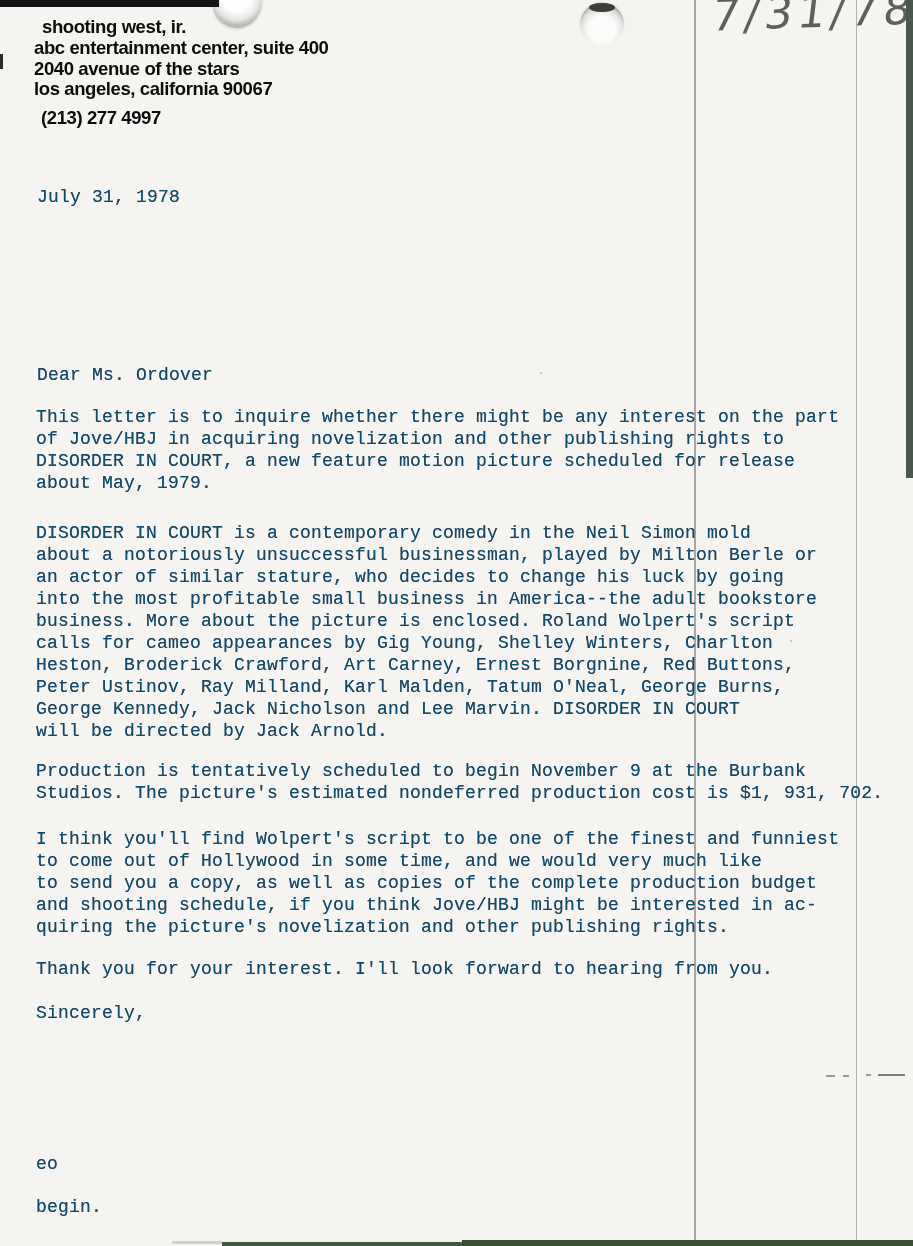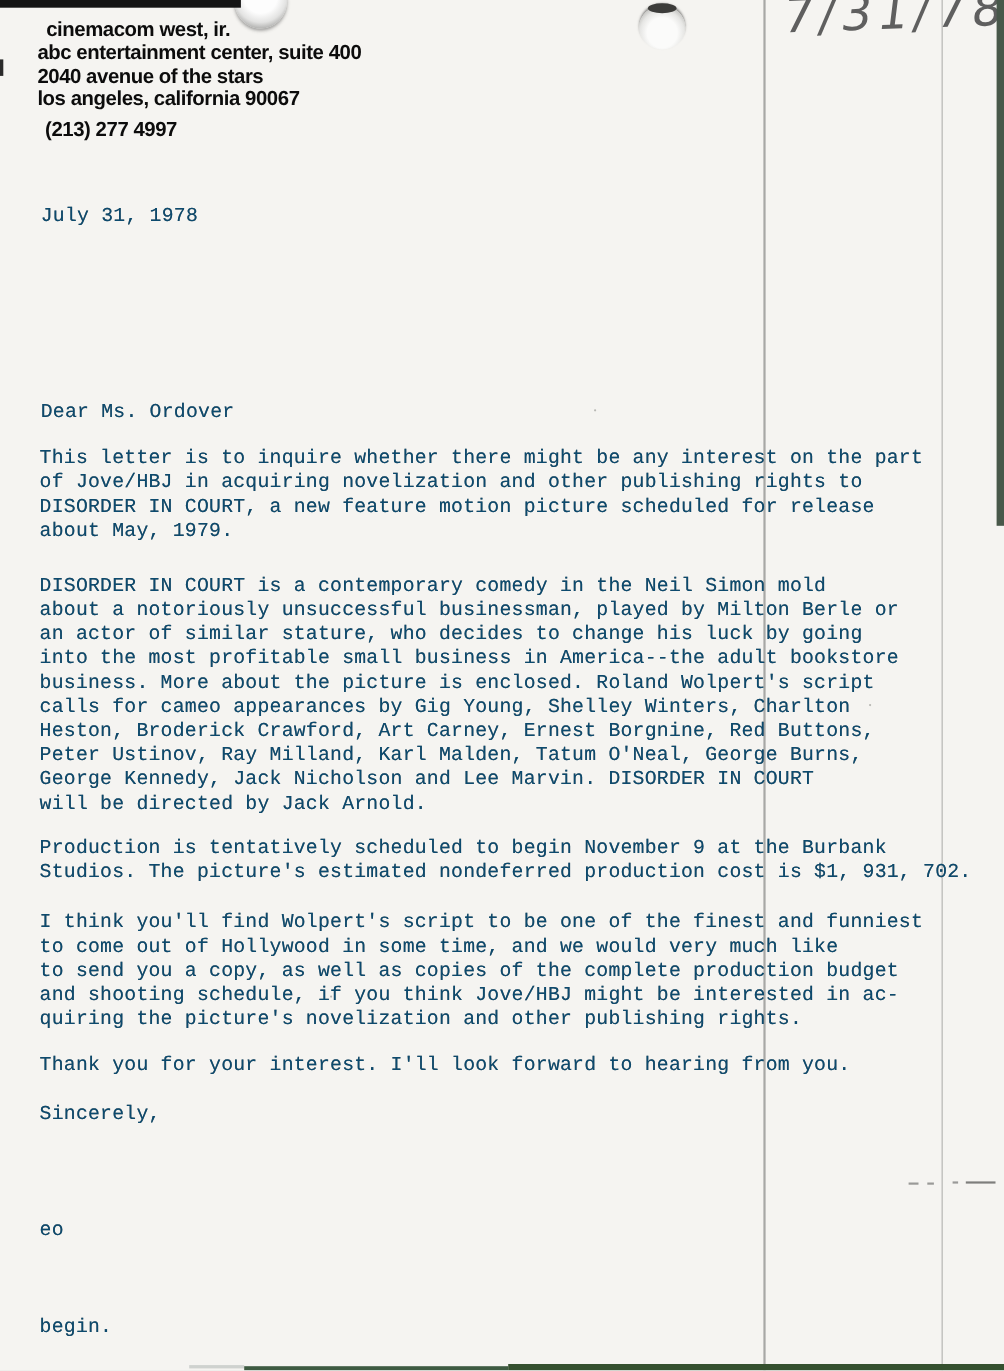--- a/index.html
+++ b/index.html
@@ -89,21 +89,21 @@
   <div class="pencil-dash" style="left:826px;top:1075px;width:9px"></div>
   <div class="pencil-dash" style="left:843px;top:1075px;width:6px"></div>
   <div class="pencil-dash" style="left:866px;top:1074px;width:5px"></div>
   <div class="pencil-dash" style="left:878px;top:1074px;width:27px;background:#7e7e7c"></div>
   <div class="speck" style="left:540px;top:372px"></div>
   <div class="speck" style="left:790px;top:640px"></div>
   <div class="speck" style="left:300px;top:905px"></div>
 
   <div class="handwriting">7/31/78</div>
 
-  <div class="lh" style="left:42px;top:17px">cinemacom west, ir.</div>
+  <div class="lh" style="left:42px;top:17px">shooting west, ir.</div>
   <div class="lh" style="left:34px;top:38px">abc entertainment center, suite 400
 2040 avenue of the stars
 los angeles, california 90067</div>
   <div class="lh" style="left:41px;top:108px">(213) 277 4997</div>
 
   <div class="type" style="left:37px;top:186px">July 31, 1978</div>
   <div class="type" style="left:37px;top:364px">Dear Ms. Ordover</div>
 
   <div class="type" style="left:36px;top:406px">This letter is to inquire whether there might be any interest on the part
 of Jove/HBJ in acquiring novelization and other publishing rights to
@@ -122,16 +122,16 @@
   <div class="type" style="left:36px;top:760px">Production is tentatively scheduled to begin November 9 at the Burbank
 Studios.  The picture's estimated nondeferred production cost is $1, 931, 702.</div>
   <div class="type" style="left:36px;top:828px">I think you'll find Wolpert's script to be one of the finest and funniest
 to come out of Hollywood in some time, and we would very much like
 to send you a copy, as well as copies of the complete production budget
 and shooting schedule, if you think Jove/HBJ might be interested in ac-
 quiring the picture's novelization and other publishing rights.</div>
   <div class="type" style="left:36px;top:958px">Thank you for your interest.  I'll look forward to hearing from you.</div>
 
   <div class="type" style="left:36px;top:1002px">Sincerely,</div>
-  <div class="type" style="left:36px;top:1108px">eo</div>
+  <div class="type" style="left:36px;top:1153px">eo</div>
   <div class="type" style="left:36px;top:1196px">begin.</div>
 
 </div>
 
 </body></html>

